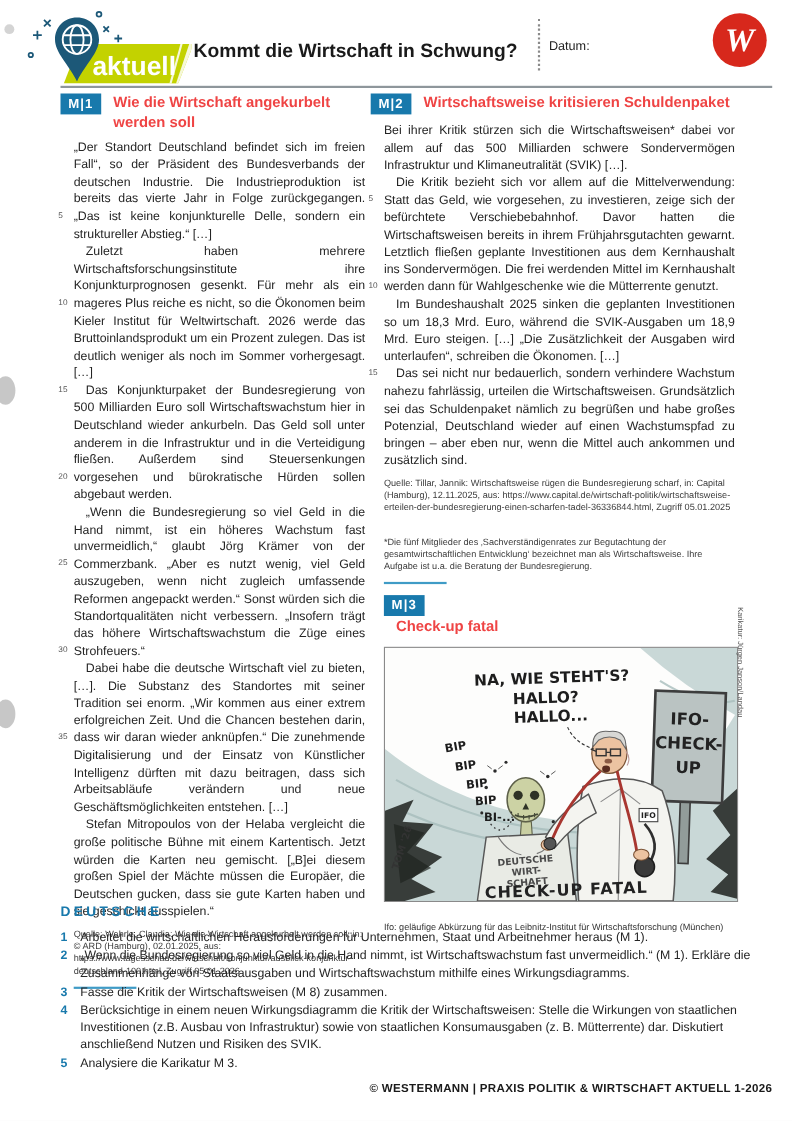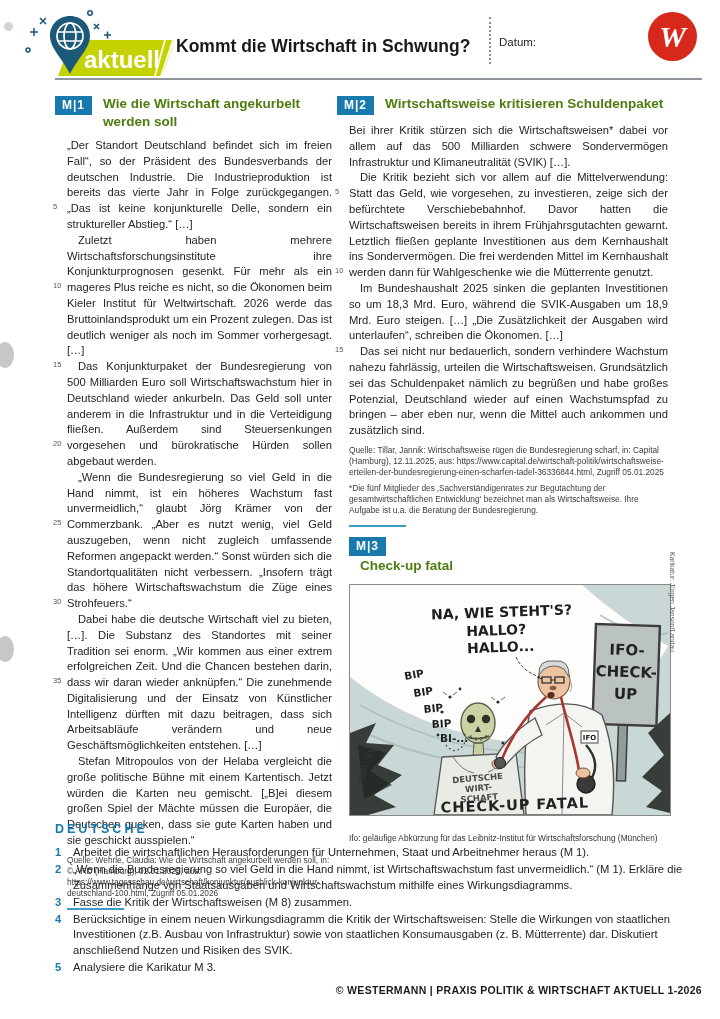--- a/index.html
+++ b/index.html
@@ -16,37 +16,37 @@
   .date-label { position:absolute; left:499px; top:36px; font-size:11.5px; color:#222; }
   .w-logo { position:absolute; left:648px; top:12px; width:49px; height:49px; border-radius:50%;
             background:#d7281c; color:#fff; display:flex; align-items:center; justify-content:center;
             font-weight:bold; font-style:italic; font-size:30px; font-family:"Liberation Serif", serif; }
   .header-rule { position:absolute; left:55px; top:78px; width:647px; height:2px; background:#8e969b; }
   
   .punch { position:absolute; left:-4px; width:18px; height:26px; border-radius:50%;
            background:#a9a9a9; opacity:.65; }
   .punch.small { width:9px; height:9px; opacity:.5; }
   
-  .mat-col { position:absolute; top:95px; }
+  .mat-col { position:absolute; top:84px; }
   #col-m1 { left:55px; width:277px; }
   #col-m2 { left:337px; width:331px; }
   .mat-head { display:flex; align-items:flex-start; margin-bottom:8px; }
   .m-badge { flex:0 0 auto; background:#1879ac; color:#fff; font-weight:bold; font-size:12px;
              padding:2px 7px 3px; letter-spacing:1px; margin-top:1px; }
-  .mat-title { font-size:13.5px; font-weight:bold; line-height:17.5px; margin-left:11px; color:#4d7c0f; }
+  .mat-title { font-size:13.5px; font-weight:bold; line-height:17.5px; margin-left:11px; color:#ef4444; }
   .body-wrap { position:relative; margin-left:12px; }
   .body-text p { font-size:11.2px; line-height:15.8px; text-align:justify; color:#242424; }
   .body-text p.indent { text-indent:11px; }
   .line-num { position:absolute; left:-14px; width:12px; font-size:7.5px; color:#555; text-align:left; }
   #col-m1 .ln0{top:64px} #col-m1 .ln1{top:143px} #col-m1 .ln2{top:222px}
   #col-m1 .ln3{top:301px} #col-m1 .ln4{top:380px} #col-m1 .ln5{top:459px} #col-m1 .ln6{top:538px}
   #col-m2 .ln0{top:64px} #col-m2 .ln1{top:143px} #col-m2 .ln2{top:222px}
   .source { font-size:8.3px; line-height:11px; color:#3c3c3c; margin-top:6px; text-align:left;
             word-break:break-word; }
-  .footnote { font-size:8.3px; line-height:11px; color:#3c3c3c; margin-top:5px; }
+  .footnote { font-size:8.3px; line-height:11px; color:#3c3c3c; margin-top:20px; }
   .blue-divider { width:57px; height:2.5px; background:#3f9bc6; margin-top:9px; }
   
   #m3-head { margin-top:9px; margin-bottom:8px;flex-direction:column; }
   #m3-head .mat-title { line-height:20px; }
   .cartoon-frame { position:relative; width:322px; height:232px; border:1px solid #8a8a8a; background:#fff; }
   .cartoon-caption { font-size:8.3px; line-height:11px; color:#333; margin-top:17px; }
   .cartoon-credit { position:absolute; left:676px; top:552px; font-size:6.8px; color:#555;
                     transform:rotate(90deg); transform-origin:0 0; white-space:nowrap; }
   
   #tasks { position:absolute; left:55px; top:822px; width:647px; }

